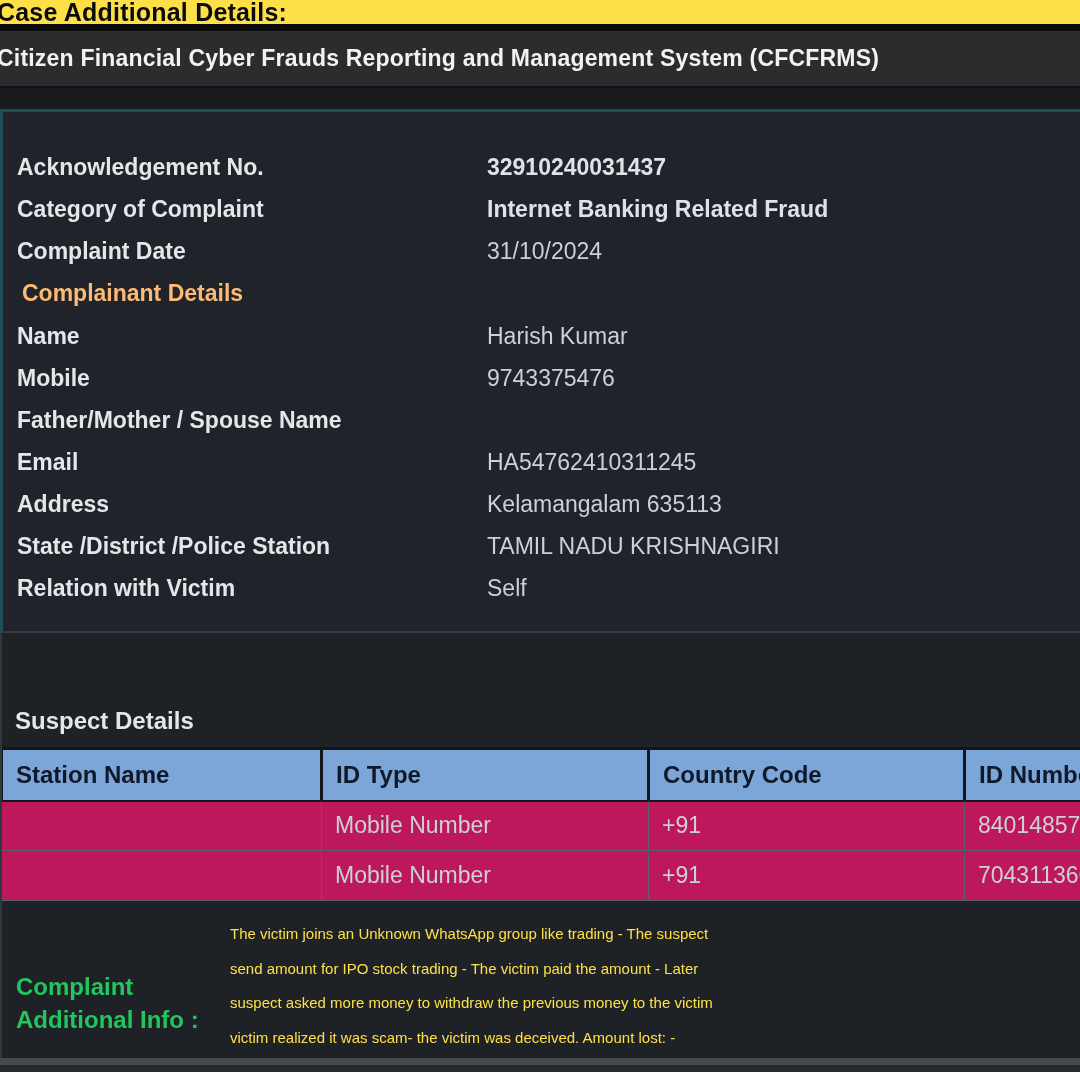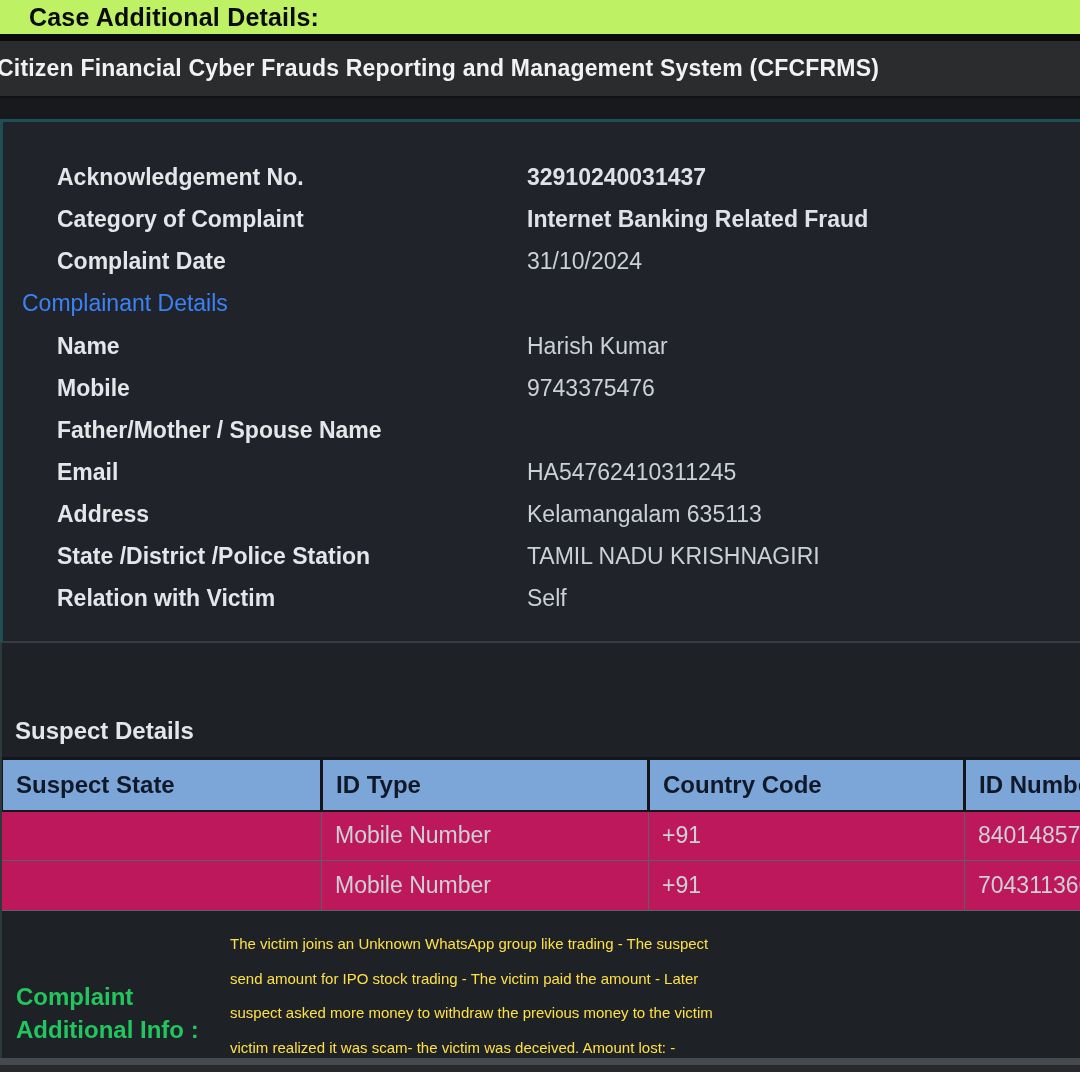--- a/index.html
+++ b/index.html
@@ -5,26 +5,25 @@
   * { margin: 0; padding: 0; box-sizing: border-box; }
   html, body { width: 1080px; height: 1072px; overflow: hidden; }
   body {
     font-family: "Liberation Sans", "DejaVu Sans", sans-serif;
     background: #17191c;
     position: relative;
   }
 
   
   .title-strip {
-    height: 34px;
-    background: #bef264;
+    height: 24px;
+    background: #fde047;
     display: flex;
     align-items: center;
     overflow: hidden;
-    padding-left: 32px;
   }
   .title-strip .title-text {
     font-size: 25px;
     font-weight: bold;
     color: #0b0b0c;
     margin-left: -3px;
     white-space: nowrap;
     letter-spacing: 0.2px;
   }
 
@@ -54,40 +53,39 @@
     background: #20242a;
     border-top: 3px solid #1e4f55;
     border-left: 3px solid #1e4f55;
     border-bottom: 2px solid #363b40;
     padding: 42px 0 14px 14px;
   }
   .frow {
     display: flex;
     margin-bottom: 15px;
     min-height: 23px;
-    margin-left: 40px;
   }
   .flabel {
     width: 470px;
     flex: 0 0 470px;
     font-size: 23px;
     font-weight: bold;
     color: #e4e7ea;
     white-space: nowrap;
   }
   .fvalue {
     font-size: 23px;
     color: #ccd1d6;
     white-space: nowrap;
   }
   .fvalue.bold { font-weight: bold; color: #dfe3e7; }
   .sub-heading {
     font-size: 23px;
-    font-weight: normal;
-    color: #3b82f6;
+    font-weight: bold;
+    color: #fdba74;
     padding-left: 5px;
     margin-top: 5px;
     margin-bottom: 16px;
   }
 
   
   .lower {
     height: 458px;
     background: #1e2125;
     padding-top: 28px;
@@ -253,21 +251,21 @@
   <div class="table-wrap">
     <table class="suspect-table">
       <colgroup>
           <col class="c1">
           <col class="c2">
           <col class="c3">
           <col class="c4">
         </colgroup>
       <thead>
         <tr>
-          <th>Suspect State</th>
+          <th>Station Name</th>
           <th>ID Type</th>
           <th>Country Code</th>
           <th>ID Number</th>
         </tr>
       </thead>
       <tbody>
         <tr>
           <td></td>
           <td>Mobile Number</td>
           <td>+91</td>

